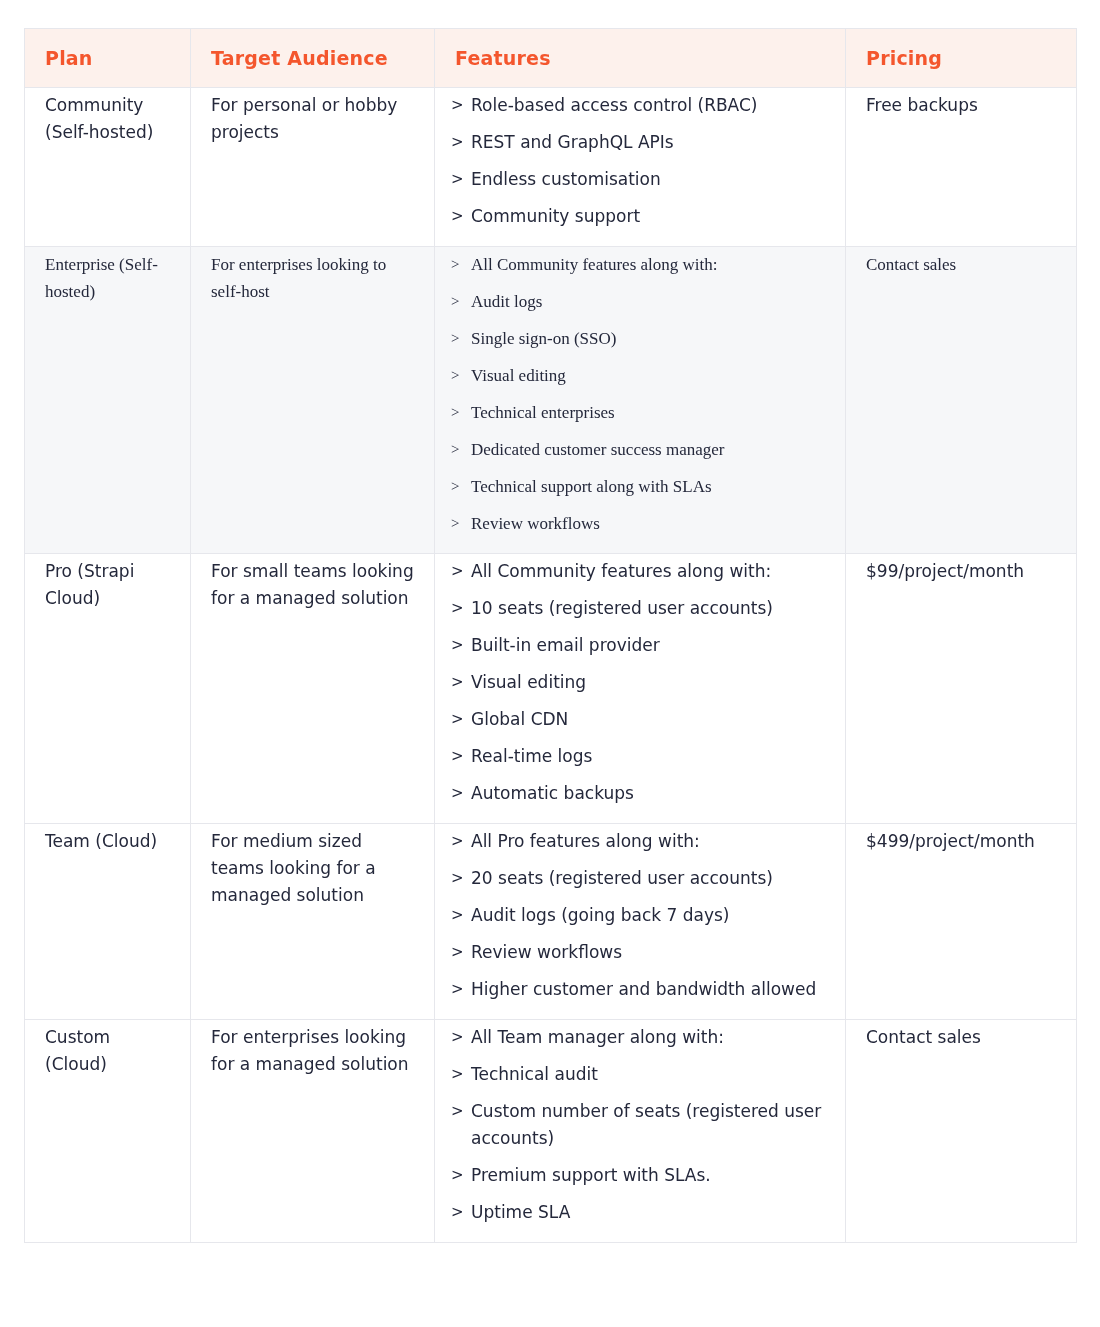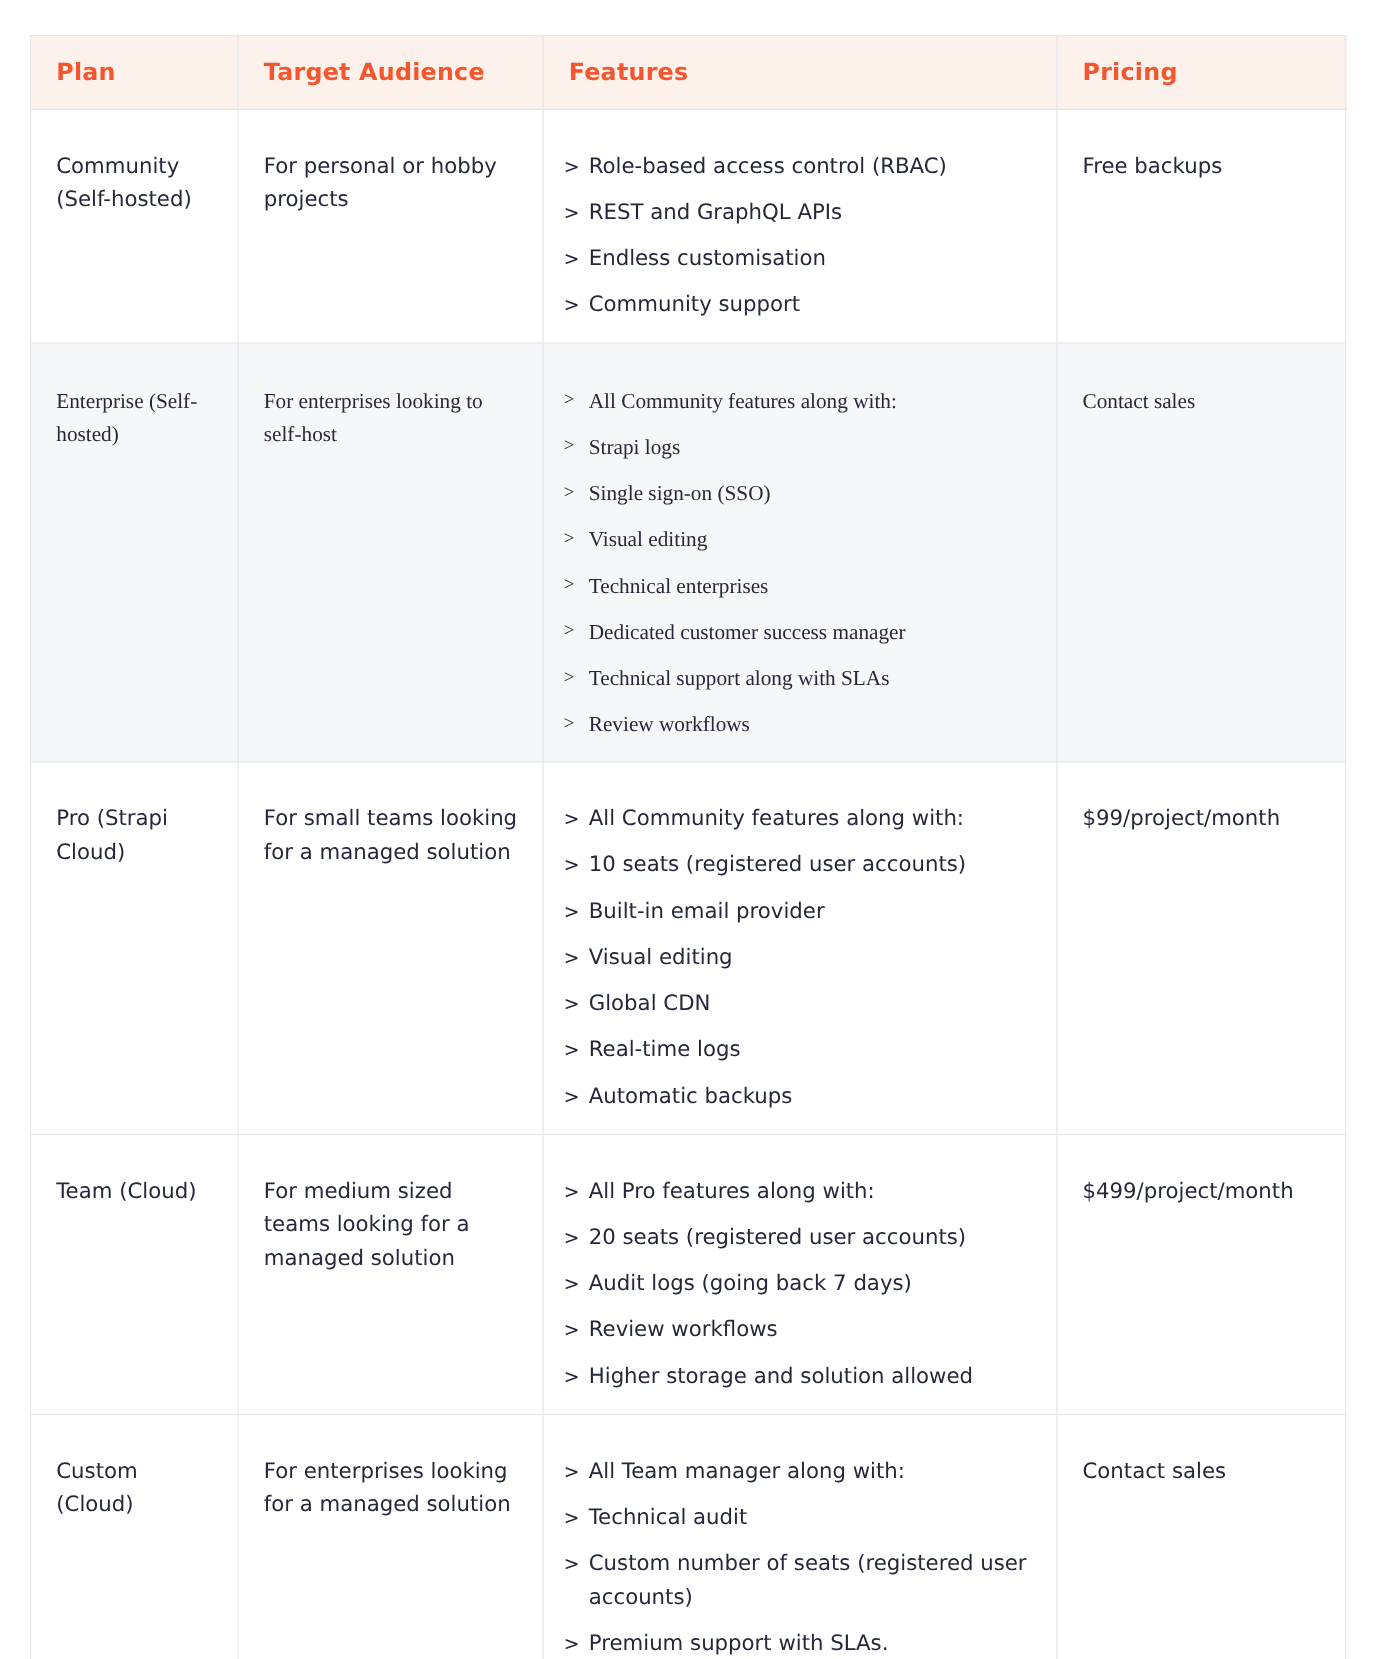--- a/index.html
+++ b/index.html
@@ -31,21 +31,21 @@
     font-size: 19px;
     font-weight: 700;
     text-align: left;
     padding: 18px 20px;
     border: 1px solid var(--border, #E6E7EC);
     letter-spacing: 0.2px;
     margin-top: 40px;
   }
   table.plans td {
     vertical-align: top;
-    padding: 32px 20px 16px 16px;
+    padding: 4px 20px 16px 16px;
     border: 1px solid var(--border, #E6E7EC);
     font-size: 17px;
     line-height: 27px;
     background: #ffffff;
   }
   table.plans td.plan-cell,
   table.plans td.audience-cell,
   table.plans td.pricing-cell { padding-left: 20px; }
 
   table.plans tr.highlight td {
@@ -117,21 +117,21 @@
         <tr class="highlight">
           <td class="plan-cell">Enterprise (Self-hosted)</td>
           <td class="audience-cell">For enterprises looking to self-host</td>
           <td class="features-cell">
             <div class="feature-item">
               <span class="chev">&gt;</span>
               <span class="feature-text">All Community features along with:</span>
             </div>
             <div class="feature-item">
               <span class="chev">&gt;</span>
-              <span class="feature-text">Strapi logs</span>
+              <span class="feature-text">Audit logs</span>
             </div>
             <div class="feature-item">
               <span class="chev">&gt;</span>
               <span class="feature-text">Single sign-on (SSO)</span>
             </div>
             <div class="feature-item">
               <span class="chev">&gt;</span>
               <span class="feature-text">Visual editing</span>
             </div>
             <div class="feature-item">
@@ -203,21 +203,21 @@
             <div class="feature-item">
               <span class="chev">&gt;</span>
               <span class="feature-text">Audit logs (going back 7 days)</span>
             </div>
             <div class="feature-item">
               <span class="chev">&gt;</span>
               <span class="feature-text">Review workflows</span>
             </div>
             <div class="feature-item">
               <span class="chev">&gt;</span>
-              <span class="feature-text">Higher storage and solution allowed</span>
+              <span class="feature-text">Higher customer and bandwidth allowed</span>
             </div>
           </td>
           <td class="pricing-cell">$499/project/month</td>
         </tr>
         <tr>
           <td class="plan-cell">Custom (Cloud)</td>
           <td class="audience-cell">For enterprises looking for a managed solution</td>
           <td class="features-cell">
             <div class="feature-item">
               <span class="chev">&gt;</span>

